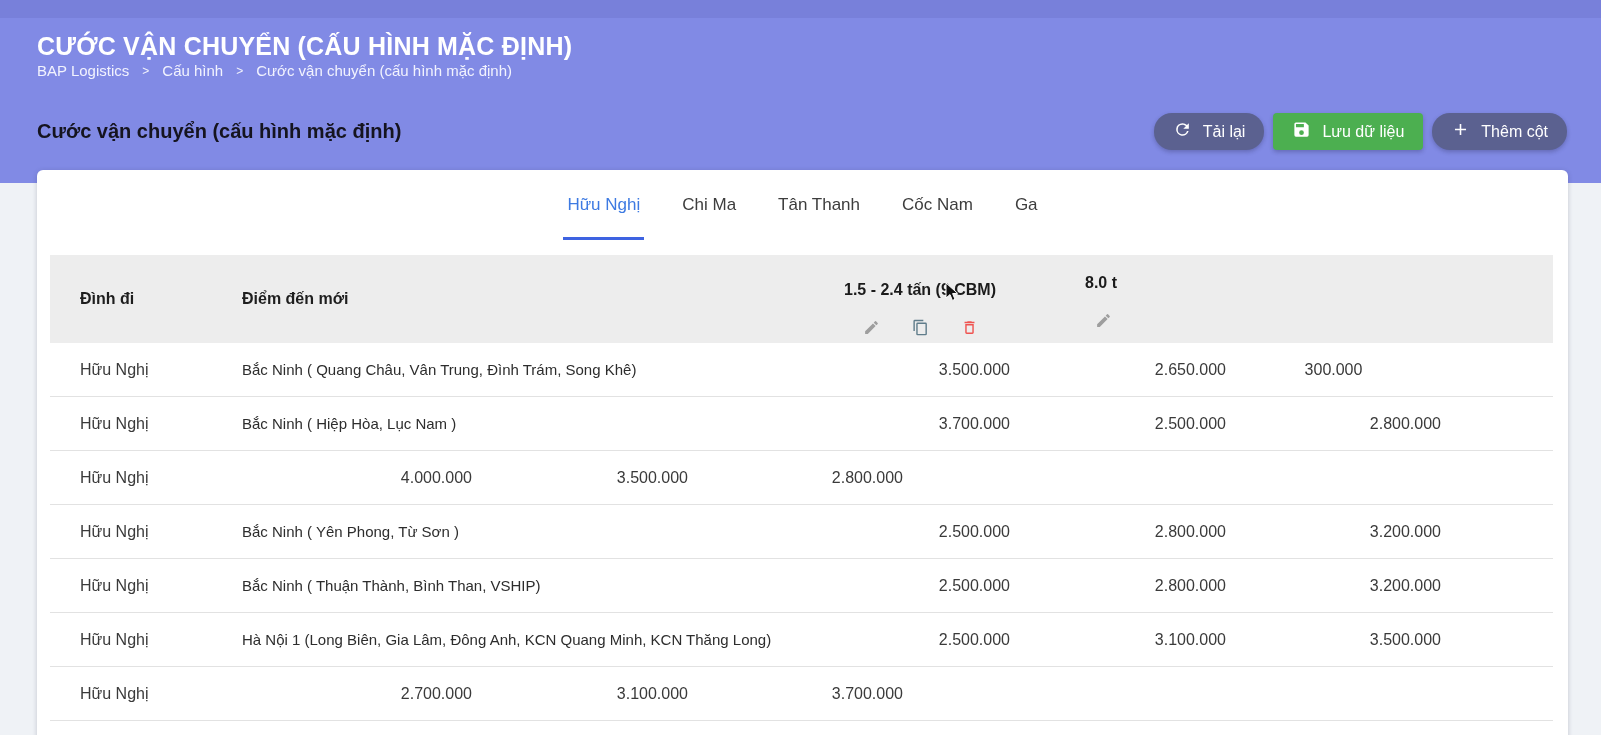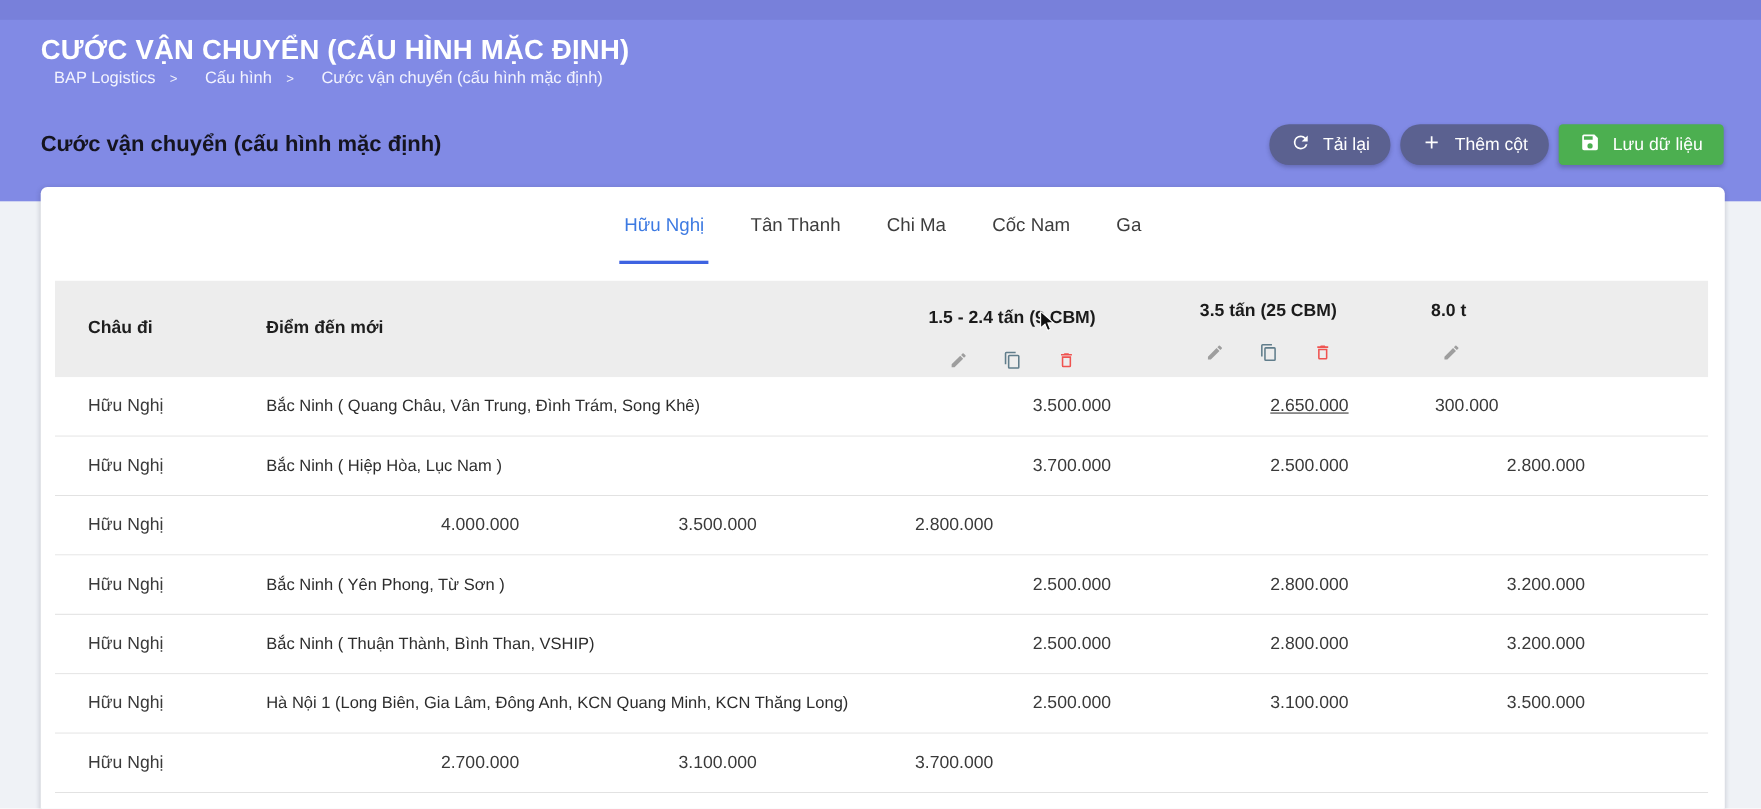--- a/index.html
+++ b/index.html
@@ -6,21 +6,21 @@
   html,body { width:1601px; height:735px; overflow:hidden; }
   body {
     font-family:"Liberation Sans","DejaVu Sans",sans-serif;
     background:#eff2f6; position:relative;
   }
   
   .hero { position:absolute; top:0; left:0; width:1601px; height:183px; background:#818ae5; }
   .hero-top-strip { position:absolute; top:0; left:0; width:100%; height:18px; background:#7880da; }
   .page-title { position:absolute; left:37px; top:32px; color:#ffffff; font-size:25px; font-weight:bold; letter-spacing:.2px; }
   .breadcrumb { position:absolute; left:37px; top:62px; display:flex; align-items:center; gap:13px; color:#f2f3fe; font-size:15px; }
-  .crumb { cursor:pointer;margin-left:12px; }
+  .crumb { cursor:pointer; }
   .crumb-sep { font-size:12px; color:rgba(255,255,255,.9); }
   
   .toolbar { position:absolute; left:37px; top:113px; width:1530px; display:flex; align-items:center; }
   .subtitle { font-size:20px; font-weight:bold; color:#15141f; }
   .btn-group { margin-left:auto; display:flex; gap:9px; }
   .btn {
     height:37px; border:none; border-radius:4px; display:flex; align-items:center; gap:11px;
     padding:0 19px; font-size:16px; color:#fff; cursor:pointer;
     font-family:inherit; box-shadow:0 2px 4px rgba(30,30,60,.28);
   }
@@ -75,57 +75,57 @@
 
   <div class="toolbar">
     <div class="subtitle">Cước vận chuyển (cấu hình mặc định)</div>
     <div class="btn-group">
       <button class="btn btn-dark">
         <span><svg viewBox="0 0 24 24" width="19" height="19" fill="#fff">
               <path d="M17.65 6.35A7.95 7.95 0 0 0 12 4a8 8 0 1 0 7.73 10h-2.08A6 6 0 1 1 12 6c1.66 0 3.14.69 4.22 1.78L13 11h7V4l-2.35 2.35z"></path>
             </svg></span>
         <span>Tải lại</span>
       </button>
+      <button class="btn btn-green">
+        <span><svg viewBox="0 0 24 24" width="19" height="19" fill="#fff">
+              <path d="M17 3H5a2 2 0 0 0-2 2v14a2 2 0 0 0 2 2h14a2 2 0 0 0 2-2V7l-4-4zm-5 16a3 3 0 1 1 0-6 3 3 0 0 1 0 6zm3-10H5V5h10v4z"></path>
+            </svg></span>
+        <span>Lưu dữ liệu</span>
+      </button>
       <button class="btn btn-dark">
         <span><svg viewBox="0 0 24 24" width="19" height="19" fill="#fff">
               <path d="M19 13h-6v6h-2v-6H5v-2h6V5h2v6h6v2z"></path>
             </svg></span>
         <span>Thêm cột</span>
       </button>
-      <button class="btn btn-green">
-        <span><svg viewBox="0 0 24 24" width="19" height="19" fill="#fff">
-              <path d="M17 3H5a2 2 0 0 0-2 2v14a2 2 0 0 0 2 2h14a2 2 0 0 0 2-2V7l-4-4zm-5 16a3 3 0 1 1 0-6 3 3 0 0 1 0 6zm3-10H5V5h10v4z"></path>
-            </svg></span>
-        <span>Lưu dữ liệu</span>
-      </button>
     </div>
   </div>
 </div>
 
 <div class="card">
   <div class="tab-bar">
       <div class="tab active">
         <span>Hữu Nghị</span>
       </div>
       <div class="tab">
+        <span>Chi Ma</span>
+      </div>
+      <div class="tab">
         <span>Tân Thanh</span>
-      </div>
-      <div class="tab">
-        <span>Chi Ma</span>
       </div>
       <div class="tab">
         <span>Cốc Nam</span>
       </div>
       <div class="tab">
         <span>Ga</span>
       </div>
     </div>
   <div class="table-wrap">
     <div class="thead">
-      <div class="cell-origin">Châu đi</div>
+      <div class="cell-origin">Đình đi</div>
       <div class="cell-dest">Điểm đến mới</div>
 
     <div class="rate-col" style="width: 250px; justify-content: center;">
     <div class="rlabel">1.5 - 2.4 tấn (9 CBM)</div>
     <div class="icons">
       <span class="icon-btn">
               <svg viewBox="0 0 24 24" fill="#9e9e9e">
                 <path d="M3 17.25V21h3.75L17.81 9.94l-3.75-3.75L3 17.25zM20.71 7.04a1 1 0 0 0 0-1.41l-2.34-2.34a1 1 0 0 0-1.41 0l-1.83 1.83 3.75 3.75 1.83-1.83z"></path>
               </svg>
             </span>
@@ -134,58 +134,38 @@
                 <path d="M16 1H4a2 2 0 0 0-2 2v14h2V3h12V1zm3 4H8a2 2 0 0 0-2 2v14a2 2 0 0 0 2 2h11a2 2 0 0 0 2-2V7a2 2 0 0 0-2-2zm0 16H8V7h11v14z"></path>
               </svg>
             </span>
       <span class="icon-btn">
               <svg viewBox="0 0 24 24" fill="#ef5350">
                 <path d="M6 19a2 2 0 0 0 2 2h8a2 2 0 0 0 2-2V7H6v12zM8 9h8v10H8V9zm7.5-5-1-1h-5l-1 1H5v2h14V4h-3.5z"></path>
               </svg>
             </span>
     </div>
   </div>
-        <div class="rate-col" style="width: 216px;">
-    <div class="rlabel">3.5 tấn (25 CBM)</div>
-    <div class="icons">
-      <span class="icon-btn">
-              <svg viewBox="0 0 24 24" fill="#9e9e9e">
-                <path d="M3 17.25V21h3.75L17.81 9.94l-3.75-3.75L3 17.25zM20.71 7.04a1 1 0 0 0 0-1.41l-2.34-2.34a1 1 0 0 0-1.41 0l-1.83 1.83 3.75 3.75 1.83-1.83z"></path>
-              </svg>
-            </span>
-      <span class="icon-btn">
-              <svg viewBox="0 0 24 24" fill="#607d8b">
-                <path d="M16 1H4a2 2 0 0 0-2 2v14h2V3h12V1zm3 4H8a2 2 0 0 0-2 2v14a2 2 0 0 0 2 2h11a2 2 0 0 0 2-2V7a2 2 0 0 0-2-2zm0 16H8V7h11v14z"></path>
-              </svg>
-            </span>
-      <span class="icon-btn">
-              <svg viewBox="0 0 24 24" fill="#ef5350">
-                <path d="M6 19a2 2 0 0 0 2 2h8a2 2 0 0 0 2-2V7H6v12zM8 9h8v10H8V9zm7.5-5-1-1h-5l-1 1H5v2h14V4h-3.5z"></path>
-              </svg>
-            </span>
-    </div>
-  </div>
         <div class="rate-col clipped" style="width: 280px;">
     <div class="rlabel">8.0 t</div>
     <div class="icons">
       <span class="icon-btn">
               <svg viewBox="0 0 24 24" fill="#9e9e9e">
                 <path d="M3 17.25V21h3.75L17.81 9.94l-3.75-3.75L3 17.25zM20.71 7.04a1 1 0 0 0 0-1.41l-2.34-2.34a1 1 0 0 0-1.41 0l-1.83 1.83 3.75 3.75 1.83-1.83z"></path>
               </svg>
             </span>
 
     </div>
   </div>
       </div>
     <div id="tbody">
         <div class="trow">
     <div class="cell-origin">Hữu Nghị</div>
     <div class="cell-dest">Bắc Ninh  ( Quang Châu, Vân Trung, Đình Trám, Song Khê)</div>
   <div class="rate-val" style="width: 250px;">3.500.000</div>
-          <div class="rate-val" style="width: 216px; text-decoration: underline;">2.650.000</div>
+          <div class="rate-val" style="width: 216px;">2.650.000</div>
           <div class="rate-val" style="width: 215px; text-align: center;">300.000</div>
           <div class="rate-val" style="width: 280px;"></div>
         </div>
         <div class="trow">
     <div class="cell-origin">Hữu Nghị</div>
     <div class="cell-dest">Bắc Ninh  ( Hiệp Hòa, Lục Nam )</div>
   <div class="rate-val" style="width: 250px;">3.700.000</div>
           <div class="rate-val" style="width: 216px;">2.500.000</div>
           <div class="rate-val" style="width: 215px;">2.800.000</div>
           <div class="rate-val" style="width: 280px;"></div>

